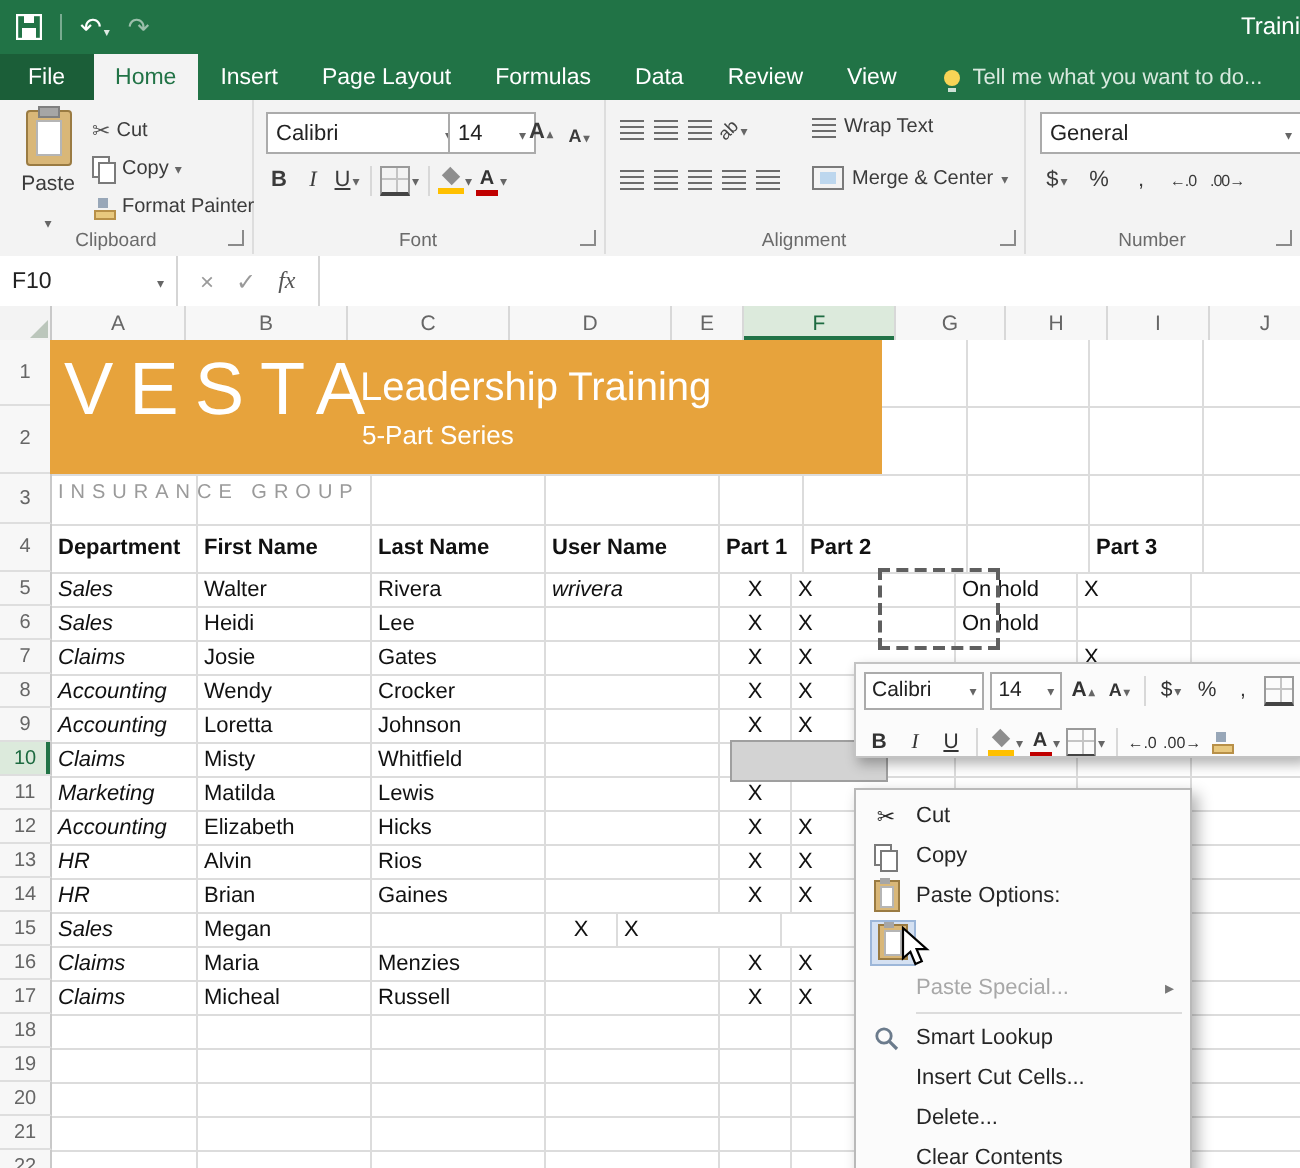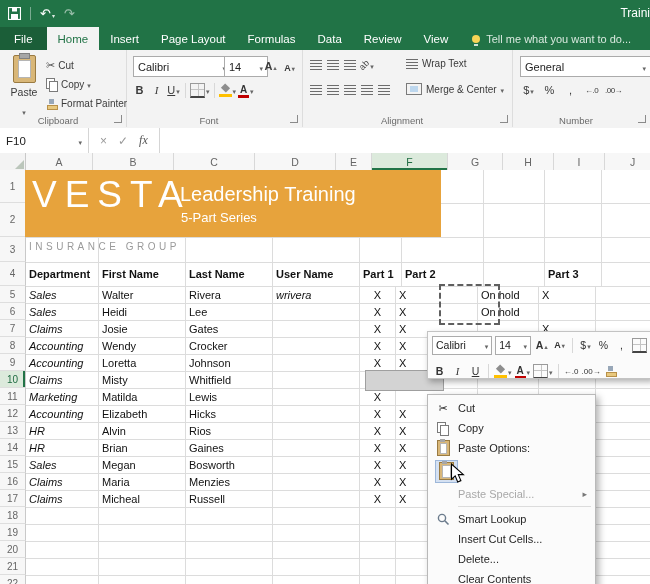--- a/index.html
+++ b/index.html
@@ -520,21 +520,20 @@
           <div class="cell c-center" style="width: 35px; height: 17px;">X</div>
           <div class="cell" style="width: 75px; height: 17px;">X</div>
           <div class="cell" style="width: 54px; height: 17px;"></div>
           <div class="cell" style="width: 50px; height: 17px;"></div>
           <div class="cell" style="width: 50px; height: 17px;"></div>
         </div>
         <div class="grow" style="height: 17px;">
           <div class="gut">15</div>
           <div class="cell italic" style="width: 66px; height: 17px;">Sales</div>
           <div class="cell" style="width: 80px; height: 17px;">Megan</div>
-          <div class="cell" style="width: 80px; height: 17px;">Bosworth</div>
           <div class="cell" style="width: 80px; height: 17px;"></div>
           <div class="cell c-center" style="width: 35px; height: 17px;">X</div>
           <div class="cell" style="width: 75px; height: 17px;">X</div>
           <div class="cell" style="width: 54px; height: 17px;"></div>
           <div class="cell" style="width: 50px; height: 17px;"></div>
           <div class="cell" style="width: 50px; height: 17px;"></div>
         </div>
         <div class="grow" style="height: 17px;">
           <div class="gut">16</div>
           <div class="cell italic" style="width: 66px; height: 17px;">Claims</div>

